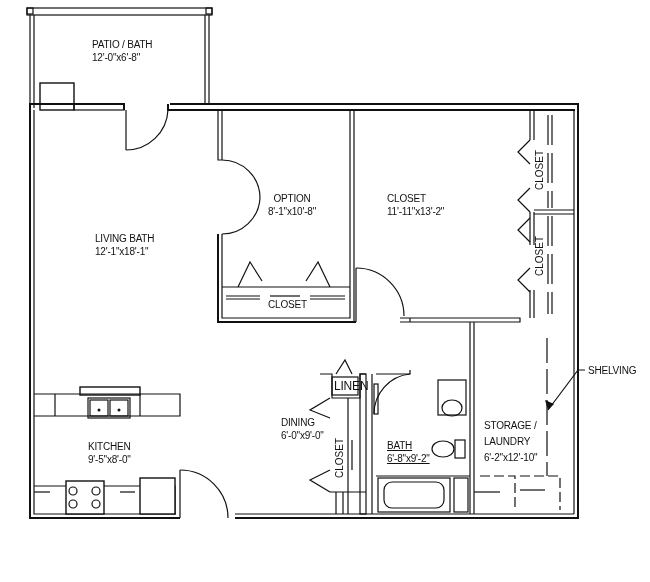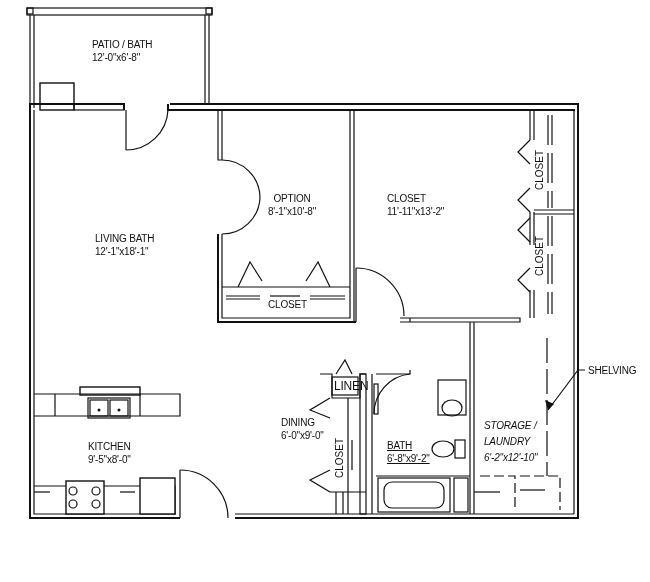--- a/index.html
+++ b/index.html
@@ -172,21 +172,21 @@
   <div>9'-5"x8'-0"</div>
 </div>
 <div class="lbl" style="left:253px;top:416px;margin-left:28px;">
   <div>DINING</div>
   <div>6'-0"x9'-0"</div>
 </div>
 <div class="lbl" style="left:387px;top:439px;text-decoration:underline;">
   <div>BATH</div>
   <div>6'-8"x9'-2"</div>
 </div>
-<div class="lbl" style="left:484px;top:418px;line-height:16px;font-style:italic;">
+<div class="lbl" style="left:484px;top:418px;line-height:16px;">
   <div>STORAGE /</div>
   <div>LAUNDRY</div>
   <div>6'-2"x12'-10"</div>
 </div>
 
 <div class="lbl" style="left:268px;top:298px;">CLOSET</div>
 <div class="vlbl" style="left:534px;top:190px;">CLOSET</div>
 <div class="vlbl" style="left:534px;top:276px;">CLOSET</div>
 <div class="vlbl" style="left:334px;top:478px;">CLOSET</div>
 <div class="lbl" style="left:334px;top:380px;font-size:12px;">LINEN</div>

